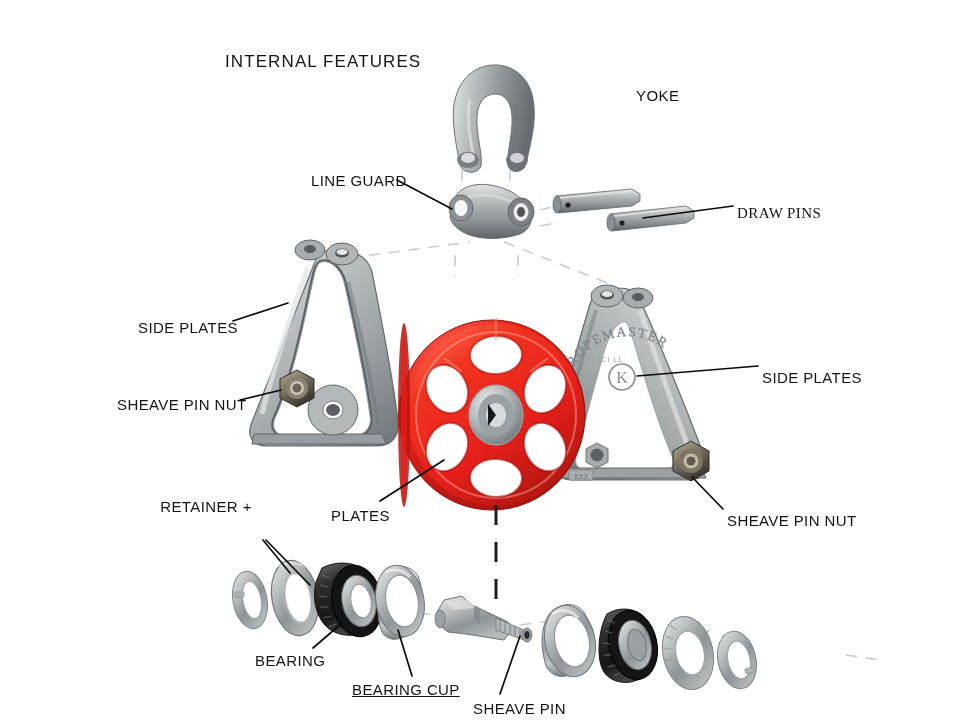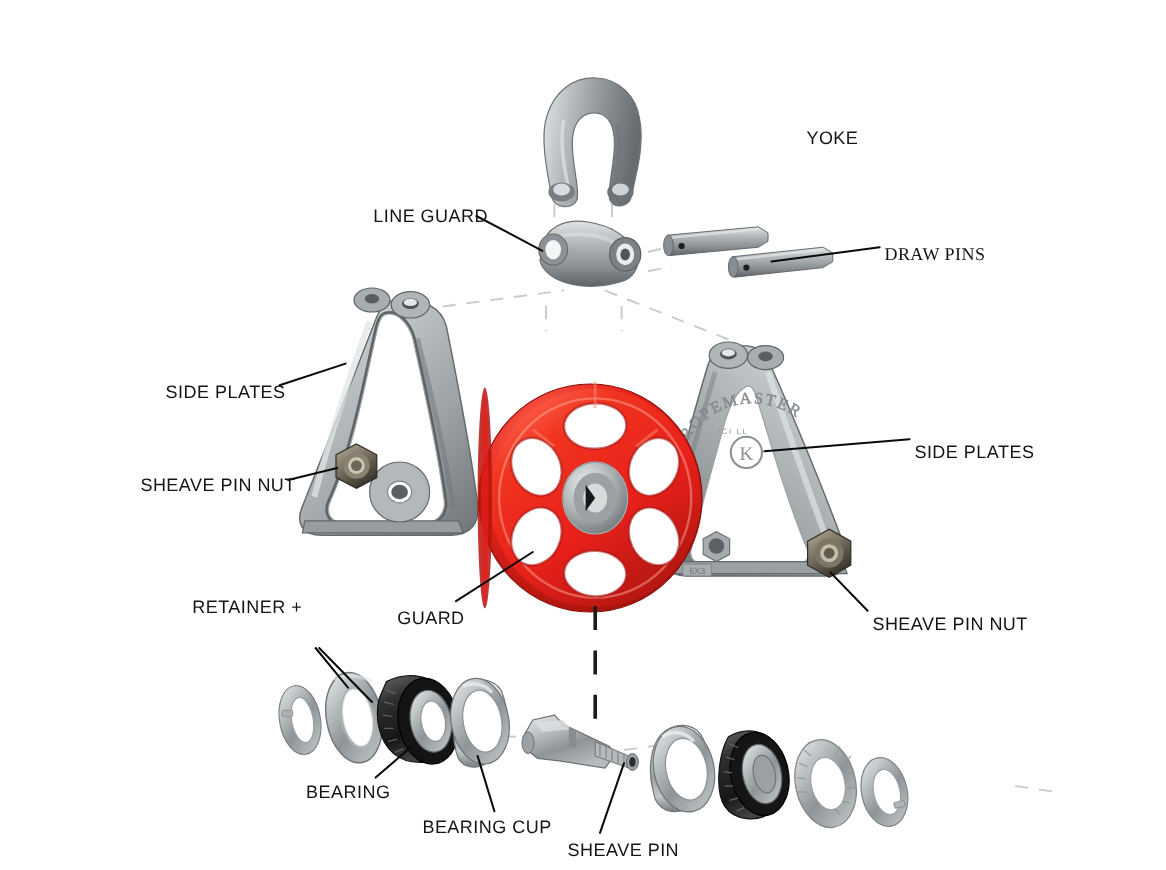--- a/index.html
+++ b/index.html
@@ -414,40 +414,41 @@
       <path d="M723 509 L692 477"></path>
       <path d="M380 501 L444 460"></path>
       <path d="M263 540 L290 573"></path>
       <path d="M266 540 L310 585"></path>
       <path d="M313 648 L342 623"></path>
       <path d="M412 676 L398 630"></path>
       <path d="M500 694 L520 636"></path>
     </g>
   </svg>
 
-
-  <div class="lbl" style="left:636px;top:107px;margin-left:36px;">YOKE</div>
+  <div class="title" style="left:225px;top:52px;">INTERNAL FEATURES</div>
+
+  <div class="lbl" style="left:636px;top:87px;">YOKE</div>
 
   <div class="lbl" style="left:311px;top:172px;">LINE GUARD</div>
 
   <div class="lbl" style="left:737px;top:204px;font-family:Liberation Serif, serif;">DRAW PINS</div>
 
   <div class="lbl" style="left:138px;top:319px;">SIDE PLATES</div>
 
   <div class="lbl" style="left:117px;top:396px;">SHEAVE PIN NUT</div>
 
   <div class="lbl" style="left:762px;top:369px;">SIDE PLATES</div>
 
   <div class="lbl" style="left:727px;top:512px;">SHEAVE PIN NUT</div>
 
-  <div class="lbl" style="left:331px;top:507px;">GUARD</div>
+  <div class="lbl" style="left:331px;top:507px;">PLATES</div>
 
   <div class="lbl" style="left:255px;top:652px;text-align:right;">BEARING</div>
 
-  <div class="lbl" style="left:352px;top:681px;">BEARING CUP</div>
+  <div class="lbl" style="left:352px;top:681px;text-decoration:underline;">BEARING CUP</div>
 
   <div class="lbl" style="left:473px;top:700px;">SHEAVE PIN</div>
 
   <div class="lbl ctr" style="left:126px;top:498px;width:160px;">
     <div>RETAINER +</div>
   </div>
 
 </div>
 
 </body></html>

